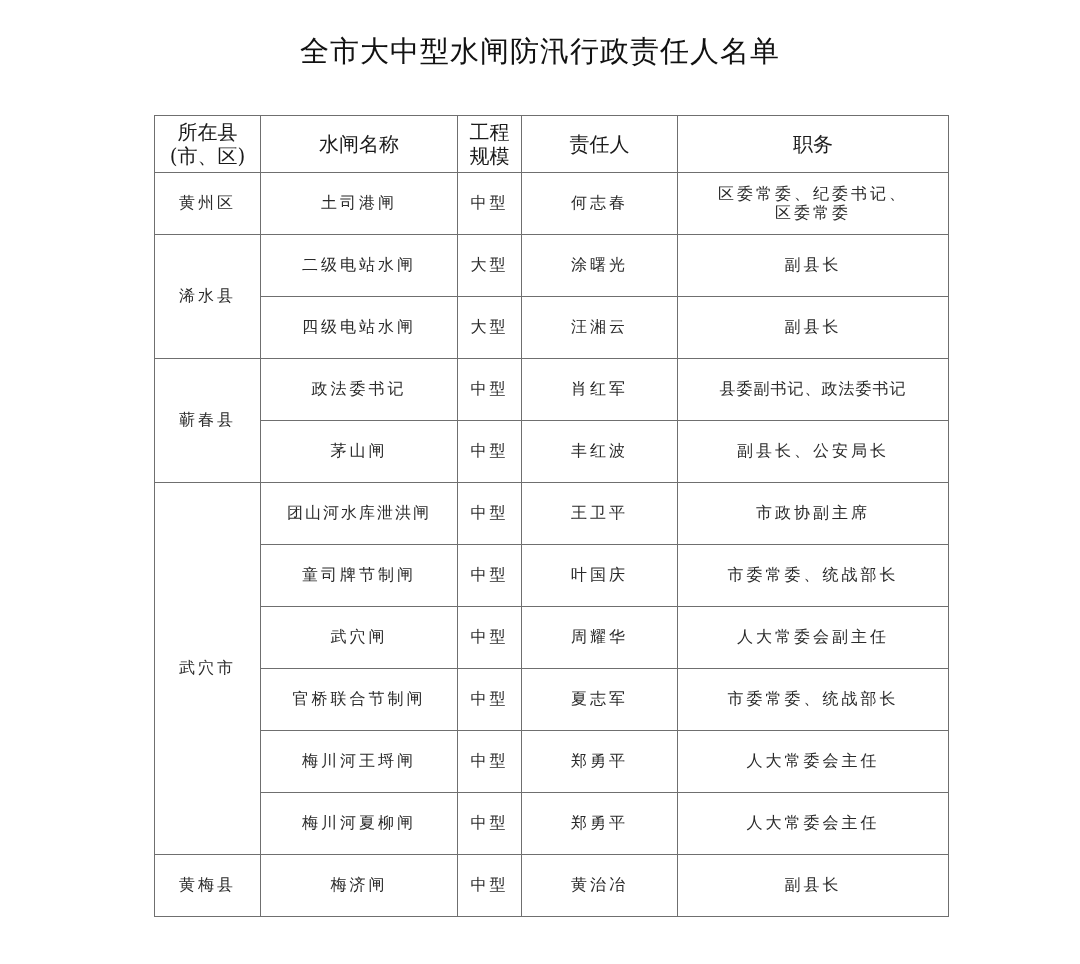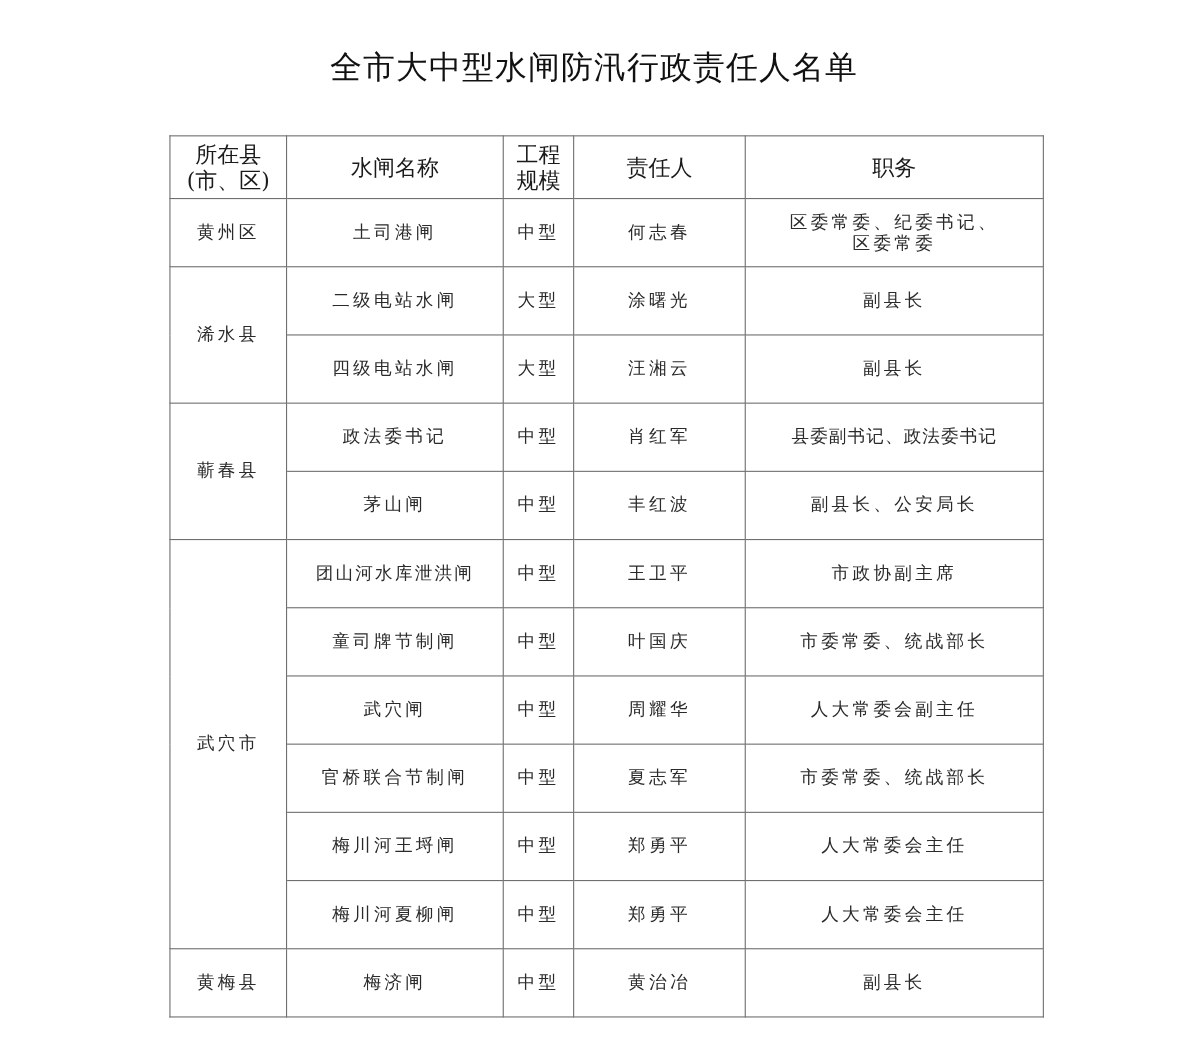--- a/index.html
+++ b/index.html
@@ -11,32 +11,32 @@
       width: 1080px;
       height: 964px;
       position: relative;
       overflow: hidden;
       font-family: "DejaVu Serif", "Liberation Serif", serif;
       color: #222222;
     }
     .title {
       position: absolute;
       left: 0;
-      top: 42px;
+      top: 32px;
       width: 1080px;
       text-align: center;
       font-family: "DejaVu Sans", "Liberation Sans", sans-serif;
       font-size: 29px;
       letter-spacing: 1px;
       color: #111111;
     }
     table.roster {
       position: absolute;
       left: 154px;
-      top: 123px;
+      top: 115px;
       width: 794px;
       border-collapse: collapse;
       table-layout: fixed;
       border-radius: 11px;
     }
     table.roster td, table.roster th {
       border: 1.5px solid #6f6f6f;
       text-align: center;
       vertical-align: middle;
       padding: 0;

